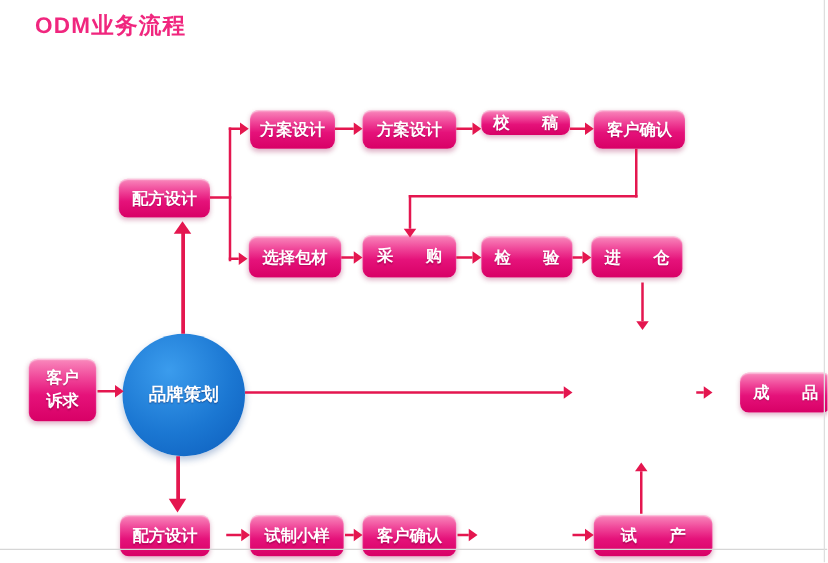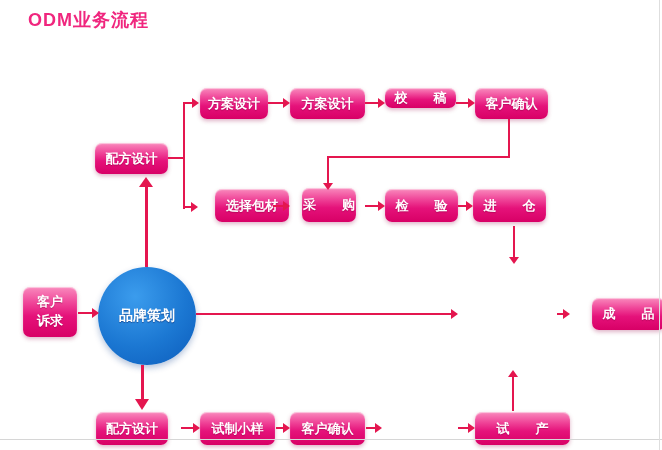--- a/index.html
+++ b/index.html
@@ -54,22 +54,22 @@
 
   <div class="page-title">ODM业务流程</div>
 
   <div class="box" style="left:200px;top:88px;width:68px;height:31px;"><span>方案设计</span></div>
   <div class="box" style="left:290px;top:88px;width:75px;height:31px;"><span>方案设计</span></div>
   <div class="box" style="left:385px;top:88px;width:71px;height:20px;"><span>校　　稿</span></div>
   <div class="box" style="left:475px;top:88px;width:73px;height:31px;"><span>客户确认</span></div>
 
   <div class="box" style="left:95px;top:143px;width:73px;height:31px;"><span>配方设计</span></div>
 
-  <div class="box" style="left:199px;top:189px;width:74px;height:33px;margin-left:16px;"><span>选择包材</span></div>
-  <div class="box" style="left:302px;top:188px;width:54px;height:34px;justify-content:center;"><span>采　　购</span></div>
+  <div class="box" style="left:199px;top:189px;width:74px;height:33px;"><span>选择包材</span></div>
+  <div class="box" style="left:290px;top:188px;width:75px;height:34px;justify-content:center;"><span>采　　购</span></div>
   <div class="box" style="left:385px;top:189px;width:73px;height:33px;"><span>检　　验</span></div>
   <div class="box" style="left:473px;top:189px;width:73px;height:33px;"><span>进　　仓</span></div>
 
   <div class="box two-line" style="left:23px;top:287px;width:54px;height:50px;">
     <span>客户</span>
     <span>诉求</span>
   </div>
 
   <div class="circle blue" style="left:98px;top:267px;width:98px;height:98px;"><span>品牌策划</span></div>
 

